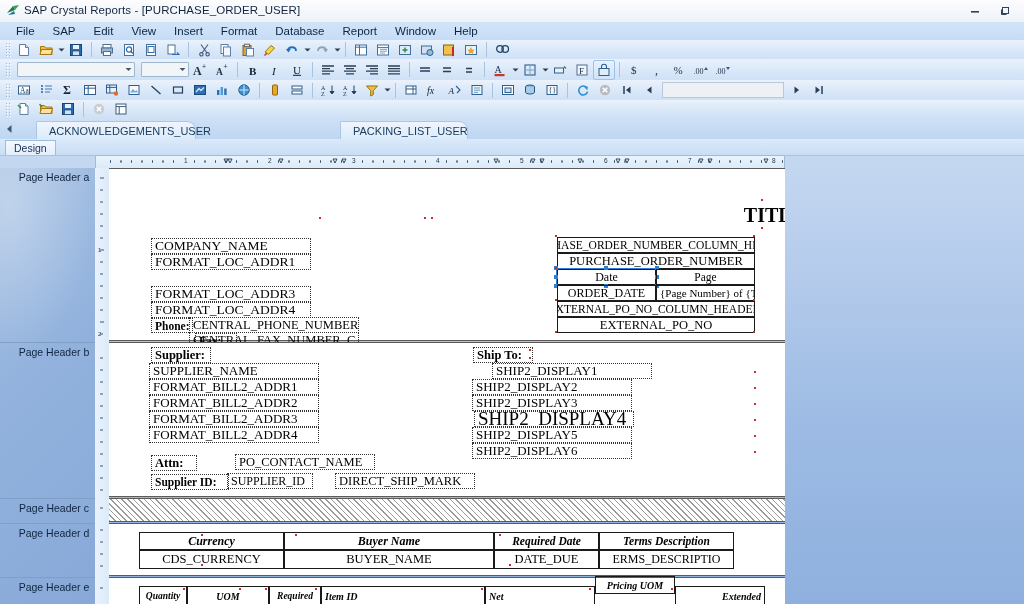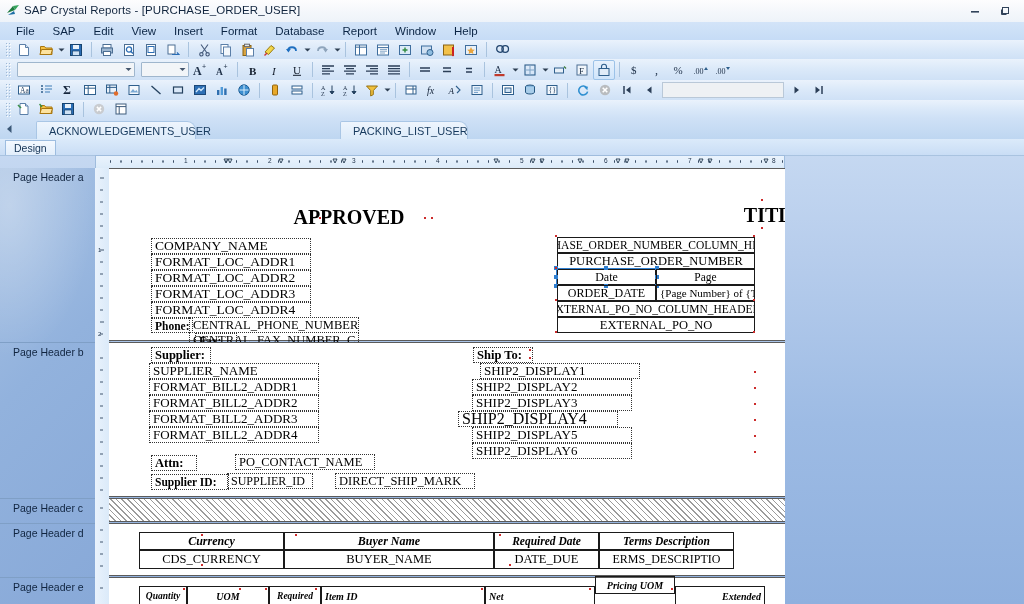--- a/index.html
+++ b/index.html
@@ -3,21 +3,21 @@
 <meta charset="utf-8">
 <style>
   html,body{margin:0;padding:0;}
   body{
     width:1024px;height:604px;overflow:hidden;
     font-family:"Liberation Sans",sans-serif;
     background:#ffffff;
     -webkit-font-smoothing:none;
   }
   #app{position:relative;width:1024px;height:604px;overflow:hidden;
-       background:linear-gradient(180deg,#e8f0fb 0%,#cfe0f5 14%,#b7cdec 42%,#9dbbe4 70%,#8fb0de 100%);}
+       background:linear-gradient(180deg,#e8f0fb 0%,#cfe0f5 14%,#b7cdec 42%,#9dbbe4 70%,#8fb0de 100%);text-align:center;}
 
   
   .titlebar{position:absolute;left:0;top:0;width:1024px;height:22px;
     background:linear-gradient(180deg,#fdfdfe 0%,#f4f7fb 55%,#eef3f9 100%);
     border-bottom:1px solid #d8e2ee;}
   .title-icon{position:absolute;left:6px;top:4px;width:14px;height:14px;}
   .title-text{position:absolute;left:24px;top:4px;font-size:11.5px;color:#12263f;
     letter-spacing:.1px;white-space:nowrap;}
   .winbtns{position:absolute;right:4px;top:0;height:22px;display:flex;align-items:center;}
   .winbtn{width:30px;height:20px;display:flex;align-items:center;justify-content:center;}
@@ -779,26 +779,24 @@
           <text x="3" y="84">1</text>
             <text x="3" y="168">2</text>
         </g>
       </svg>
     </div>
 
     <div class="page-edge-l"></div>
 
     <div class="section" style="top:0px;height:173px;">
       <div class="sec-inner">
-        <div class="fld noborder big c" style="left:140px;top:34px;width:200px;height:28px;">APPROVED</div>
         <div class="fld noborder big r" style="left:560px;top:32px;width:140px;height:28px;">TITLE</div>
 
         <div class="fld l" style="left:42px;top:69px;width:160px;height:16px;font-size:13.5px;">COMPANY_NAME</div>
         <div class="fld l" style="left:42px;top:85px;width:160px;height:16px;font-size:13.5px;">FORMAT_LOC_ADDR1</div>
-        <div class="fld l" style="left:42px;top:101px;width:160px;height:16px;font-size:13.5px;">FORMAT_LOC_ADDR2</div>
         <div class="fld l" style="left:42px;top:117px;width:160px;height:16px;font-size:13.5px;">FORMAT_LOC_ADDR3</div>
         <div class="fld l" style="left:42px;top:133px;width:160px;height:16px;font-size:13.5px;">FORMAT_LOC_ADDR4</div>
 
         <div class="fld l bold" style="left:42px;top:149px;width:42px;height:15px;font-size:11.5px;">Phone:</div>
         <div class="fld l" style="left:80px;top:148px;width:170px;height:16px;font-size:12.5px;">CENTRAL_PHONE_NUMBER_C</div>
         <div class="fld l bold" style="left:42px;top:164px;width:42px;height:15px;font-size:11.5px;margin-left:44px;">Fax:</div>
         <div class="fld l" style="left:80px;top:163px;width:170px;height:16px;font-size:12.5px;">CENTRAL_FAX_NUMBER_C</div>
 
         <div>
           <div class="fld solid c" style="left:448px;top:68px;width:198px;height:16px;font-size:11.5px;">HASE_ORDER_NUMBER_COLUMN_HE</div>
@@ -845,24 +843,24 @@
         <div class="fld l" style="left:40px;top:68px;width:170px;height:16px;font-size:13px;">FORMAT_BILL2_ADDR3</div>
         <div class="fld l" style="left:40px;top:84px;width:170px;height:16px;font-size:13px;">FORMAT_BILL2_ADDR4</div>
 
         <div class="fld l bold" style="left:42px;top:112px;width:46px;height:16px;font-size:12.5px;">Attn:</div>
         <div class="fld l" style="left:126px;top:111px;width:140px;height:16px;font-size:12.5px;">PO_CONTACT_NAME</div>
         <div class="fld l bold" style="left:42px;top:131px;width:78px;height:16px;font-size:11.5px;">Supplier ID:</div>
         <div class="fld l" style="left:118px;top:130px;width:86px;height:16px;font-size:12px;">SUPPLIER_ID</div>
         <div class="fld l" style="left:226px;top:130px;width:140px;height:16px;font-size:12.5px;">DIRECT_SHIP_MARK</div>
 
         <div class="fld l bold" style="left:364px;top:4px;width:60px;height:16px;font-size:12.5px;">Ship To:</div>
-        <div class="fld l" style="left:371px;top:20px;width:160px;height:16px;font-size:13px;">SHIP2_DISPLAY1</div>
+        <div class="fld l" style="left:383px;top:20px;width:160px;height:16px;font-size:13px;">SHIP2_DISPLAY1</div>
         <div class="fld l" style="left:363px;top:36px;width:160px;height:16px;font-size:13px;">SHIP2_DISPLAY2</div>
         <div class="fld l" style="left:363px;top:52px;width:160px;height:16px;font-size:13px;">SHIP2_DISPLAY3</div>
-        <div class="fld l" style="left:349px;top:68px;width:160px;height:16px;font-size:16px;">SHIP2_DISPLAY4</div>
+        <div class="fld l" style="left:365px;top:68px;width:160px;height:16px;font-size:19px;">SHIP2_DISPLAY4</div>
         <div class="fld l" style="left:363px;top:84px;width:160px;height:16px;font-size:13px;">SHIP2_DISPLAY5</div>
         <div class="fld l" style="left:363px;top:100px;width:160px;height:16px;font-size:13px;">SHIP2_DISPLAY6</div>
 
         <span class="rh" style="left:645px;top:28px;"></span>
         <span class="rh" style="left:645px;top:44px;"></span>
         <span class="rh" style="left:645px;top:60px;"></span>
         <span class="rh" style="left:645px;top:76px;"></span>
         <span class="rh" style="left:645px;top:92px;"></span>
         <span class="rh" style="left:645px;top:108px;"></span>
         <span class="rh" style="left:420px;top:6px;"></span>

